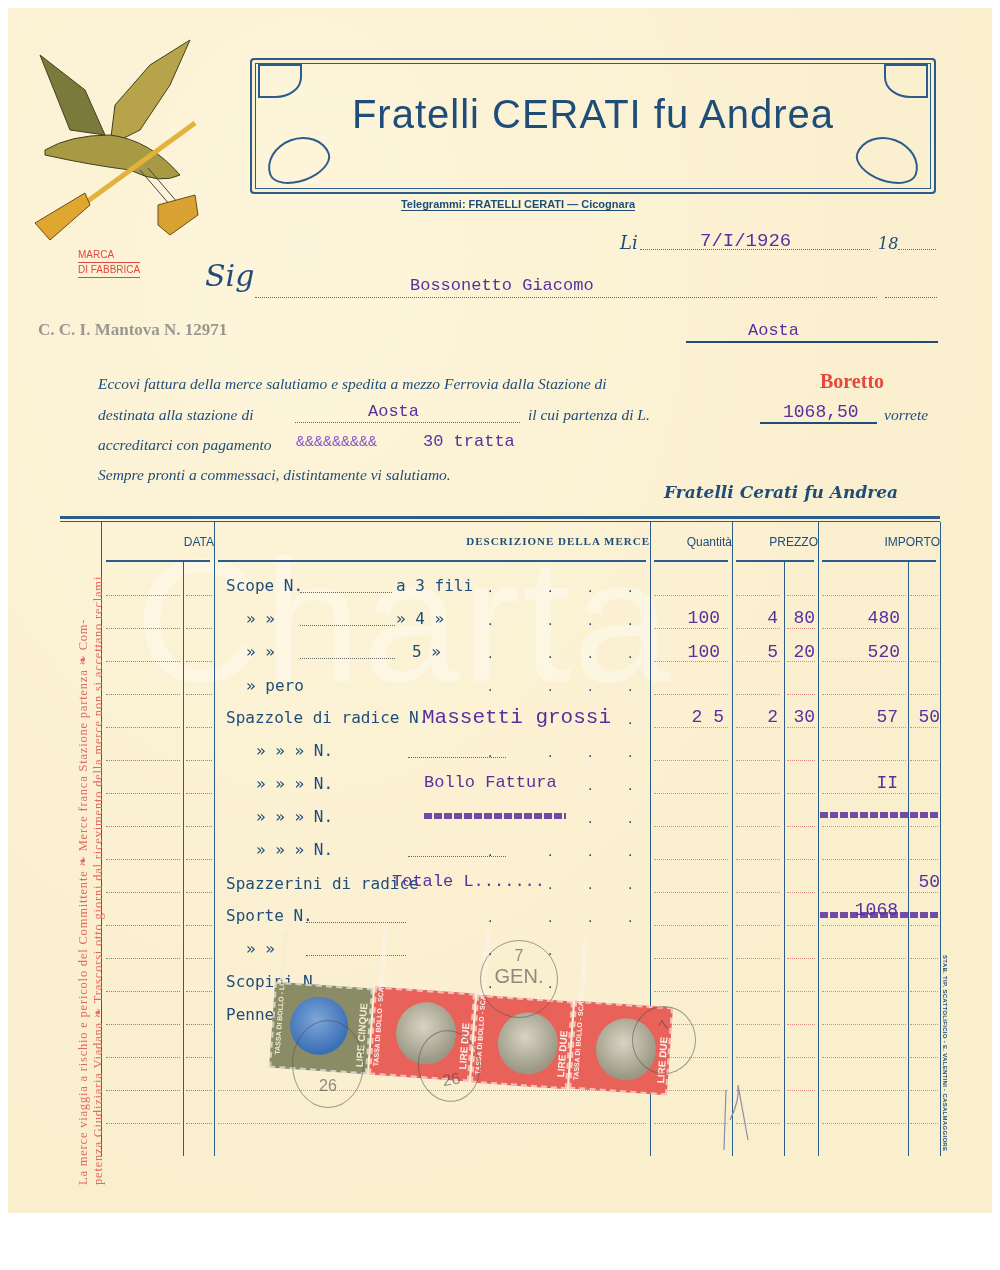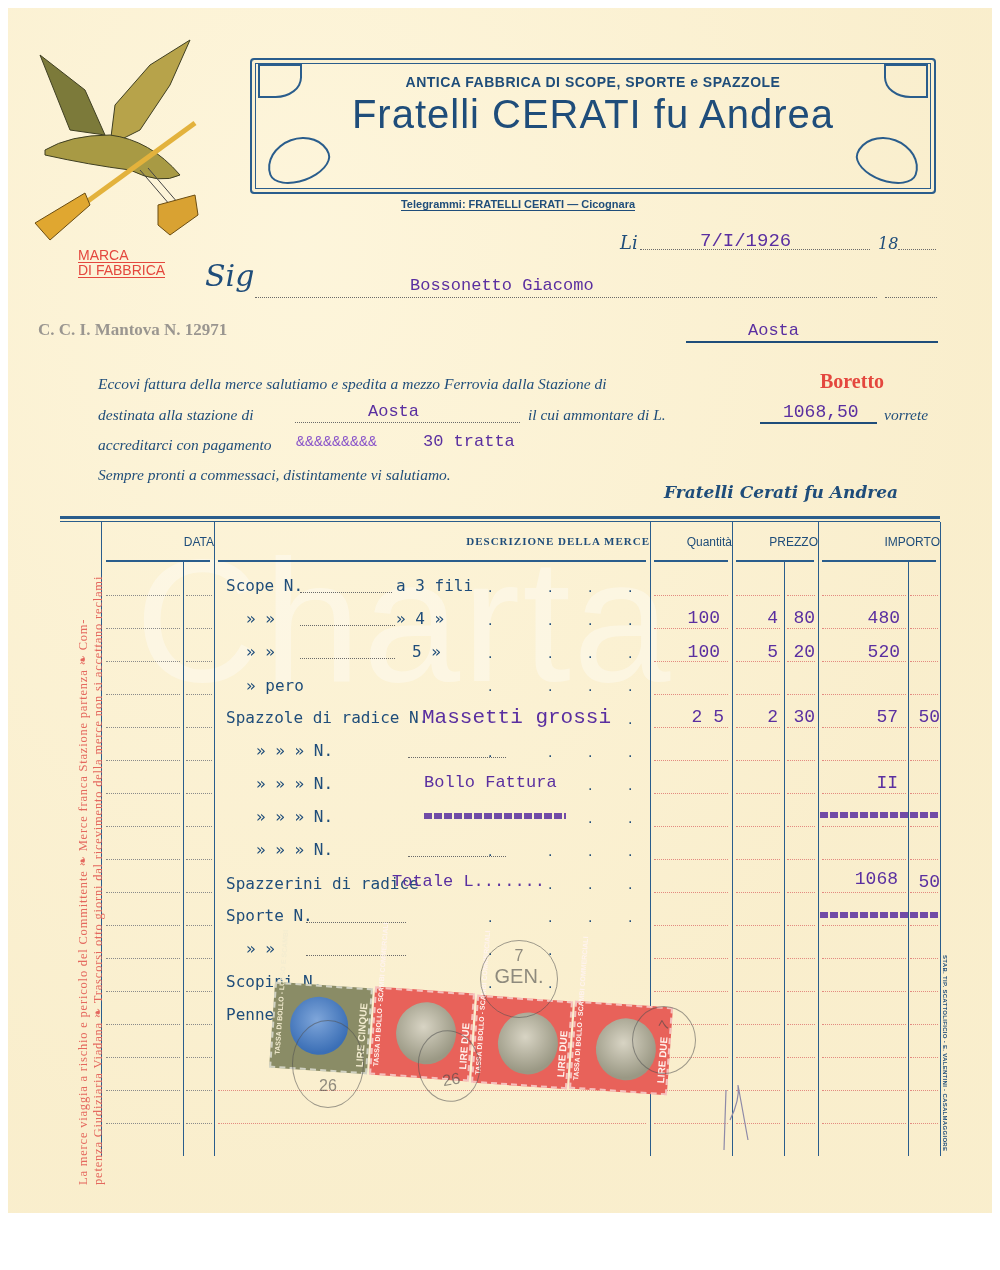--- a/index.html
+++ b/index.html
@@ -24,21 +24,21 @@
   .frame-orn { position:absolute; width:60px; height:40px; border:2px solid #2a5d8c; border-radius: 50% 50% 50% 50% / 60% 60% 40% 40%; }
   .tagline { position:absolute; left:0; width:100%; top:14px; text-align:center; font-weight:bold; font-size:14px; color:#1f4d7a; letter-spacing:0.5px; }
   .company { position:absolute; left:0; width:100%; top:32px; text-align:center; font-size:40px; color:#1f4d7a; letter-spacing:1px; }
   .place { position:absolute; left:0; width:100%; top:88px; text-align:center; font-size:14px; color:#1f4d7a; letter-spacing:1px; }
   .place .city { color:#e4473e; font-size:20px; margin: 0 18px; letter-spacing: 1px; }
   .telegram { position:absolute; left:0; width:1000px; top:198px; text-align:center; font-size:11px; font-weight:bold; color:#1f4d7a; }
   .telegram span { border-bottom: 1px solid #1f4d7a; margin-left: 36px; }
 
   
   .logo { position:absolute; left:30px; top:35px; width:185px; height:210px; }
-  .marca { position:absolute; left:78px; top:248px; font-size:14px; color:#e4473e; line-height:14px; }
+  .marca { position:absolute; left:78px; top:248px; font-size:10px; color:#e4473e; line-height:14px; }
   .marca span { display:block; border-bottom:1px solid #e4473e; }
   .cci { position:absolute; left:38px; top:320px; font-family:"Liberation Serif", serif; font-weight:bold; font-size:17px; color:#9a9690; }
 
   .dotted { border-bottom: 1px dotted #6a6a6a; }
   .italic-serif { font-family:"Liberation Serif", serif; font-style: italic; color:#1f4d7a; font-size:15.5px; }
   .script { font-family:"DejaVu Serif", serif; font-style:italic; color:#1f4d7a; }
 
   
   .tbl-top { position:absolute; left:60px; top:516px; width:880px; height:0; border-top:3px solid #2a5d8c; }
   .tbl-top2 { position:absolute; left:60px; top:521px; width:880px; height:0; border-top:1px solid #2a5d8c; }
@@ -91,21 +91,20 @@
   <span>MARCA</span>
   <span>DI FABBRICA</span>
 </div>
 <div class="cci">C. C. I. Mantova N. 12971</div>
 
 <div class="frame">
   <div class="frame-orn" style="left:14px; top:78px; transform:rotate(-20deg);"></div>
   <div class="frame-orn" style="right:14px; top:78px; transform:rotate(20deg);"></div>
   <div class="frame-orn" style="left:6px; top:4px; width:40px; height:30px; border-radius: 0 0 60% 0;"></div>
   <div class="frame-orn" style="right:6px; top:4px; width:40px; height:30px; border-radius: 0 0 0 60%;"></div>
-  <div class="tagline">ANTICA FABBRICA DI SCOPE, SPORTE e SPAZZOLE</div>
   <div class="company">Fratelli CERATI fu Andrea</div>
 </div>
 <div class="telegram"><span>Telegrammi: FRATELLI CERATI — Cicognara</span></div>
 
 <div class="abs script" style="left:620px; top:232px; font-size:18px;">Li</div>
 <div class="abs dotted" style="left:640px; top:248px; width:230px; height:1px;"></div>
 <div class="abs ink" style="left:700px; top:230px; font-size:19px; font-weight:normal; ">7/I/1926</div>
 <div class="abs script" style="left:878px; top:234px; font-size:16px;">18</div>
 <div class="abs dotted" style="left:898px; top:248px; width:38px; height:1px;"></div>
 
@@ -117,21 +116,21 @@
 <div class="abs" style="left:686px; top:341px; width:252px; border-top:2px solid #1f4d7a;"></div>
 
 <div class="abs italic-serif" style="left:98px; top:375px;">
   <span>Eccovi fattura della merce salutiamo e spedita a mezzo Ferrovia dalla Stazione di</span>
 </div>
 <div class="abs" style="left:820px; top:370px; font-family:'Liberation Serif', serif; font-weight:bold; font-size:20px; color:#e4473e;">Boretto</div>
 
 <div class="abs italic-serif" style="left:98px; top:406px;">destinata alla stazione di</div>
 <div class="abs dotted" style="left:295px; top:421px; width:225px; height:1px;"></div>
 <div class="abs ink" style="left:368px; top:402px; font-size:17px; font-weight:normal;">Aosta</div>
-<div class="abs italic-serif" style="left:528px; top:406px;">il cui ammontare di L.</div>
+<div class="abs italic-serif" style="left:528px; top:406px;">il cui partenza di L.</div>
 <div class="abs dotted" style="left:760px; top:421px; width:117px; height:1px; border-bottom:2px solid #1f4d7a;"></div>
 <div class="abs ink" style="left:783px; top:402px; font-size:18px; font-weight:normal;">1068,50</div>
 <div class="abs italic-serif" style="left:884px; top:406px;">vorrete</div>
 
 <div class="abs italic-serif" style="left:98px; top:436px;">accreditarci con pagamento</div>
 <div class="abs ink" style="left:296px; top:434px; font-size:15px; color:#8a55c9; font-weight:normal;">&amp;&amp;&amp;&amp;&amp;&amp;&amp;&amp;&amp;</div>
 <div class="abs ink" style="left:423px; top:432px; font-size:17px; font-weight:normal;">30 tratta</div>
 
 <div class="abs italic-serif" style="left:98px; top:466px;">Sempre pronti a commessaci, distintamente vi salutiamo.</div>
 <div class="abs script" style="left:664px; top:482px; font-size:17px; font-weight:bold;">Fratelli Cerati fu Andrea</div>
@@ -324,21 +323,21 @@
 <div class="strike" style="left:820px; top:812px; width:120px;"></div>
 
 <div class="desc" style="left:256px; top:807px;">»    »    »  N.</div>
 <div class="strike" style="left:424px; top:813px; width:142px;"></div>
 
 <div class="desc" style="left:256px; top:840px;">»    »    »  N.</div>
 <div class="abs dotted" style="left:408px; top:855px; width:98px; height:1px;"></div>
 
 <div class="desc" style="left:226px; top:874px;">Spazzerini di radice</div>
 <div class="abs ink" style="left:392px; top:872px; font-size:17px; font-weight:normal;">Totale L.......</div>
-<div class="num" style="left:820px; top:869px; width:78px;">1068</div>
+<div class="num" style="left:820px; top:900px; width:78px;">1068</div>
 <div class="num" style="left:905px; top:872px; width:35px;">50</div>
 <div class="strike" style="left:820px; top:912px; width:120px;"></div>
 
 <div class="desc" style="left:226px; top:906px;">Sporte N.</div>
 <div class="abs dotted" style="left:306px; top:921px; width:100px; height:1px;"></div>
 
 <div class="desc" style="left:246px; top:939px;">»   »</div>
 <div class="abs dotted" style="left:306px; top:954px; width:100px; height:1px;"></div>
 
 <div class="desc" style="left:226px; top:972px;">Scopini N.</div>

